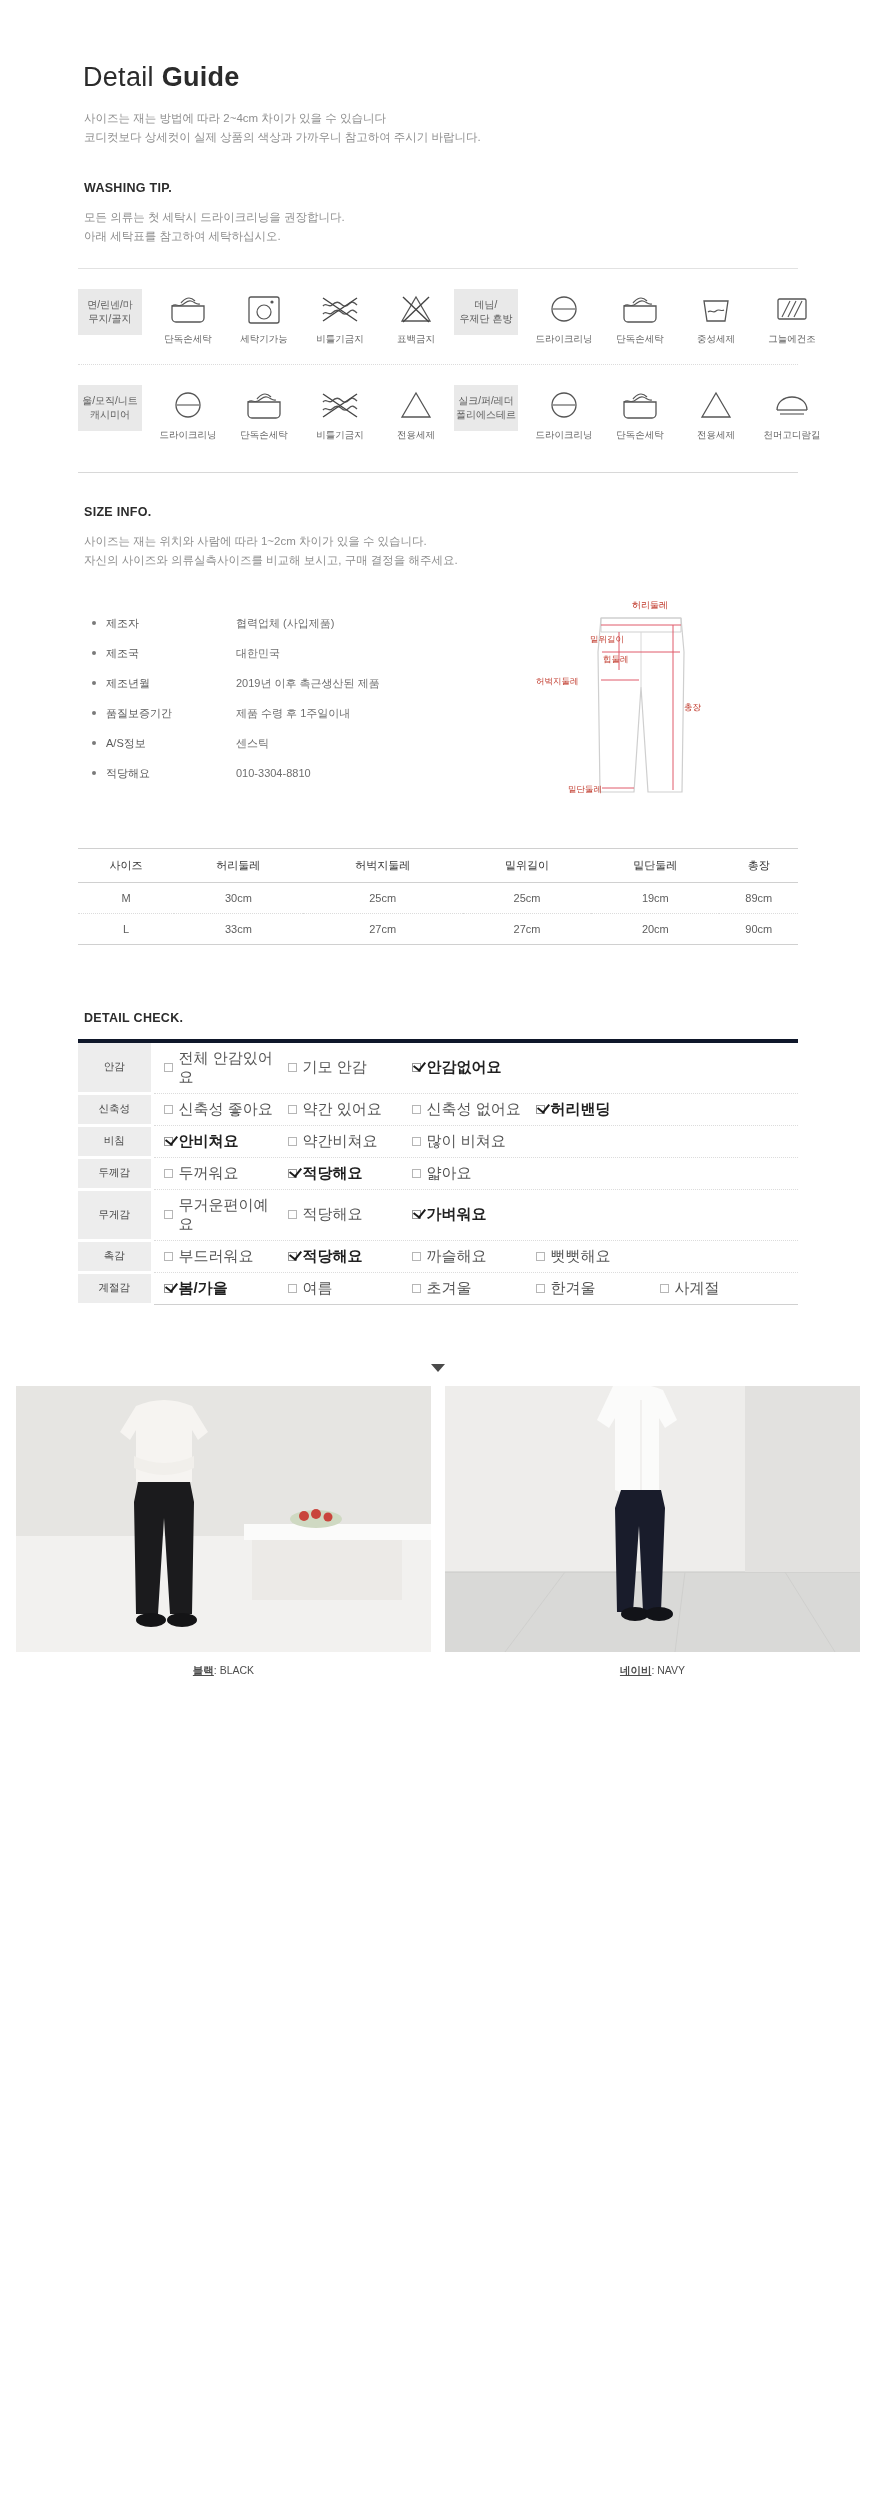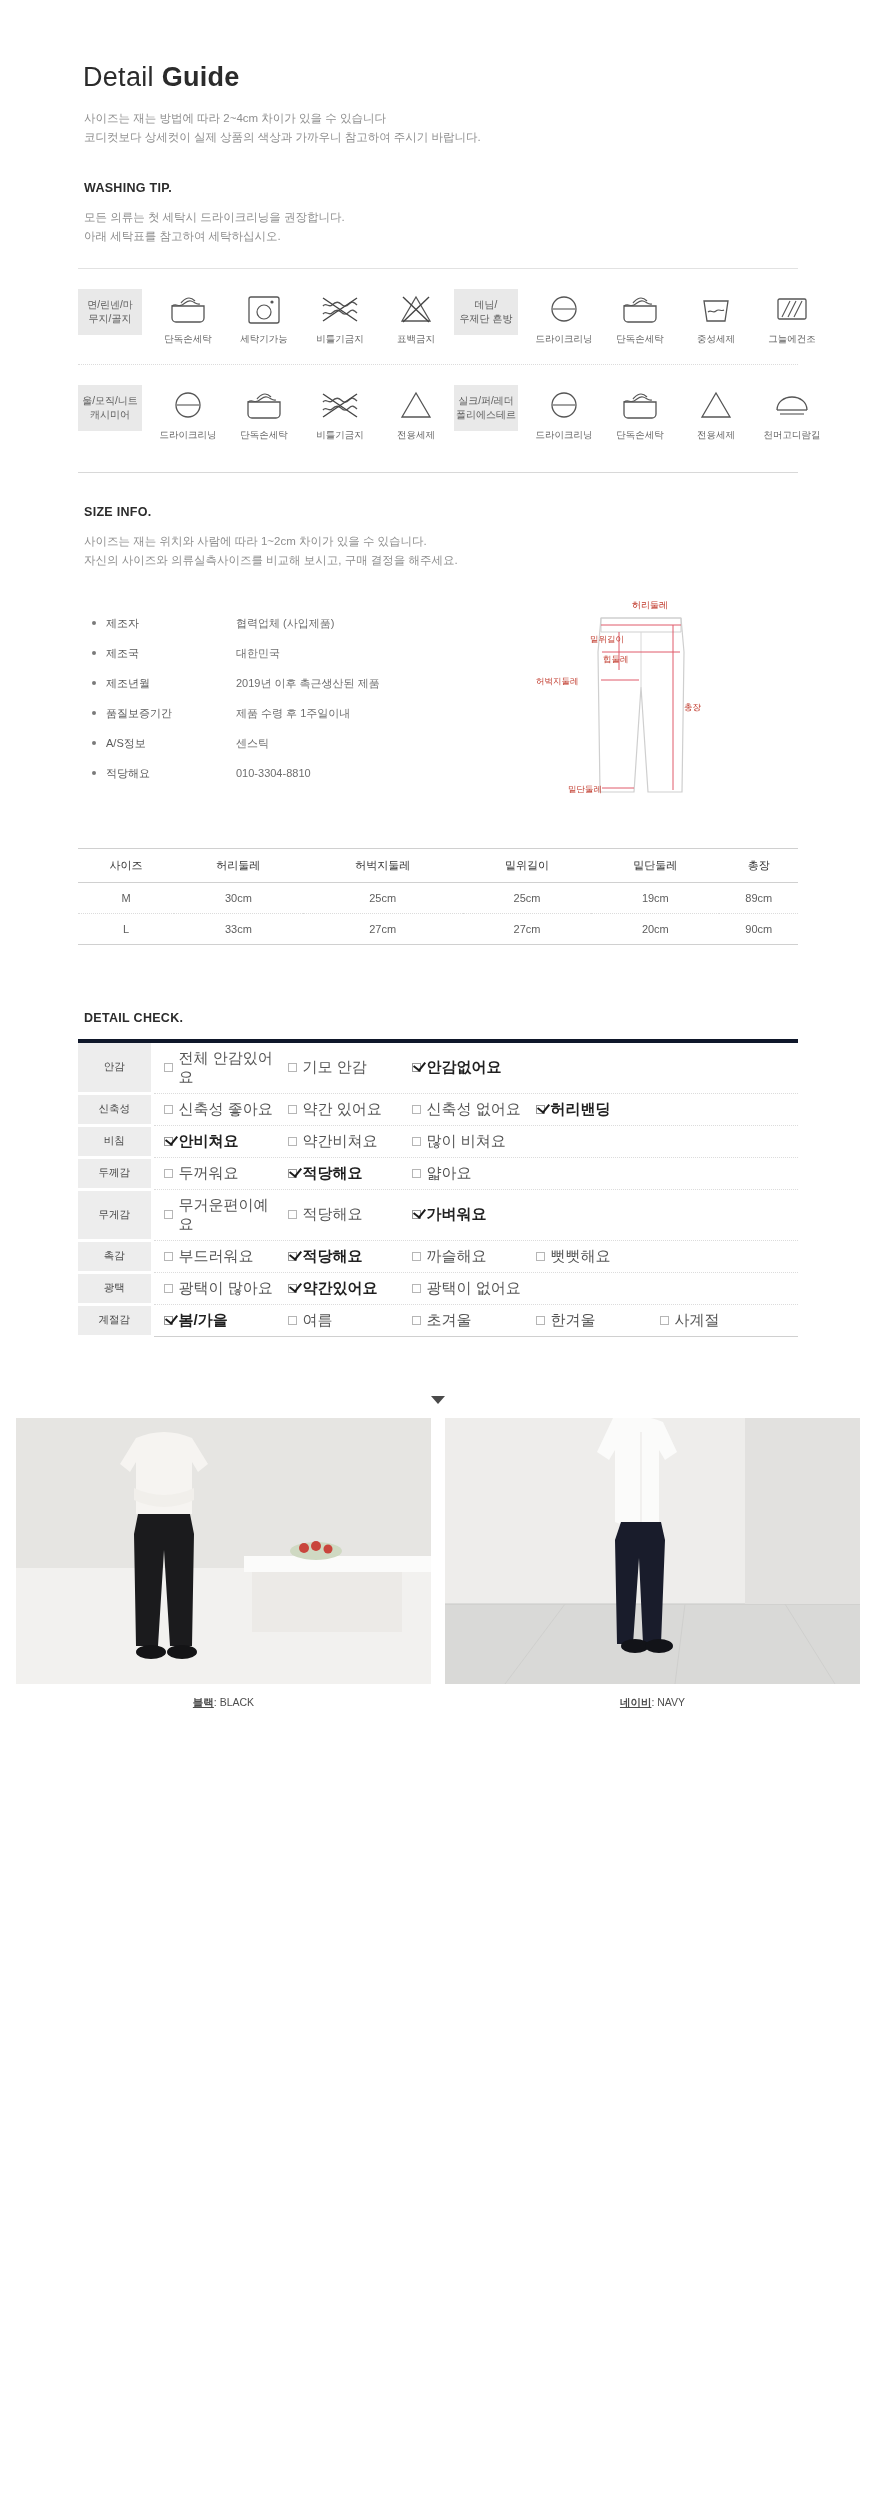--- a/index.html
+++ b/index.html
@@ -693,39 +693,20 @@
                     <span>까슬해요</span>
                   </div>
               <div class="opt">
                     <span class="box"></span>
                     <span>뻣뻣해요</span>
                   </div>
             </div>
               </td>
           </tr>
           <tr>
-            <th>광택</th>
-            <td>
-                <div class="opts">
-              <div class="opt">
-                    <span class="box"></span>
-                    <span>광택이 많아요</span>
-                  </div>
-              <div class="opt on">
-                    <span class="box"></span>
-                    <span>약간있어요</span>
-                  </div>
-              <div class="opt">
-                    <span class="box"></span>
-                    <span>광택이 없어요</span>
-                  </div>
-            </div>
-              </td>
-          </tr>
-          <tr>
             <th>계절감</th>
             <td>
                 <div class="opts">
               <div class="opt on">
                     <span class="box"></span>
                     <span>봄/가을</span>
                   </div>
               <div class="opt">
                     <span class="box"></span>
                     <span>여름</span>

